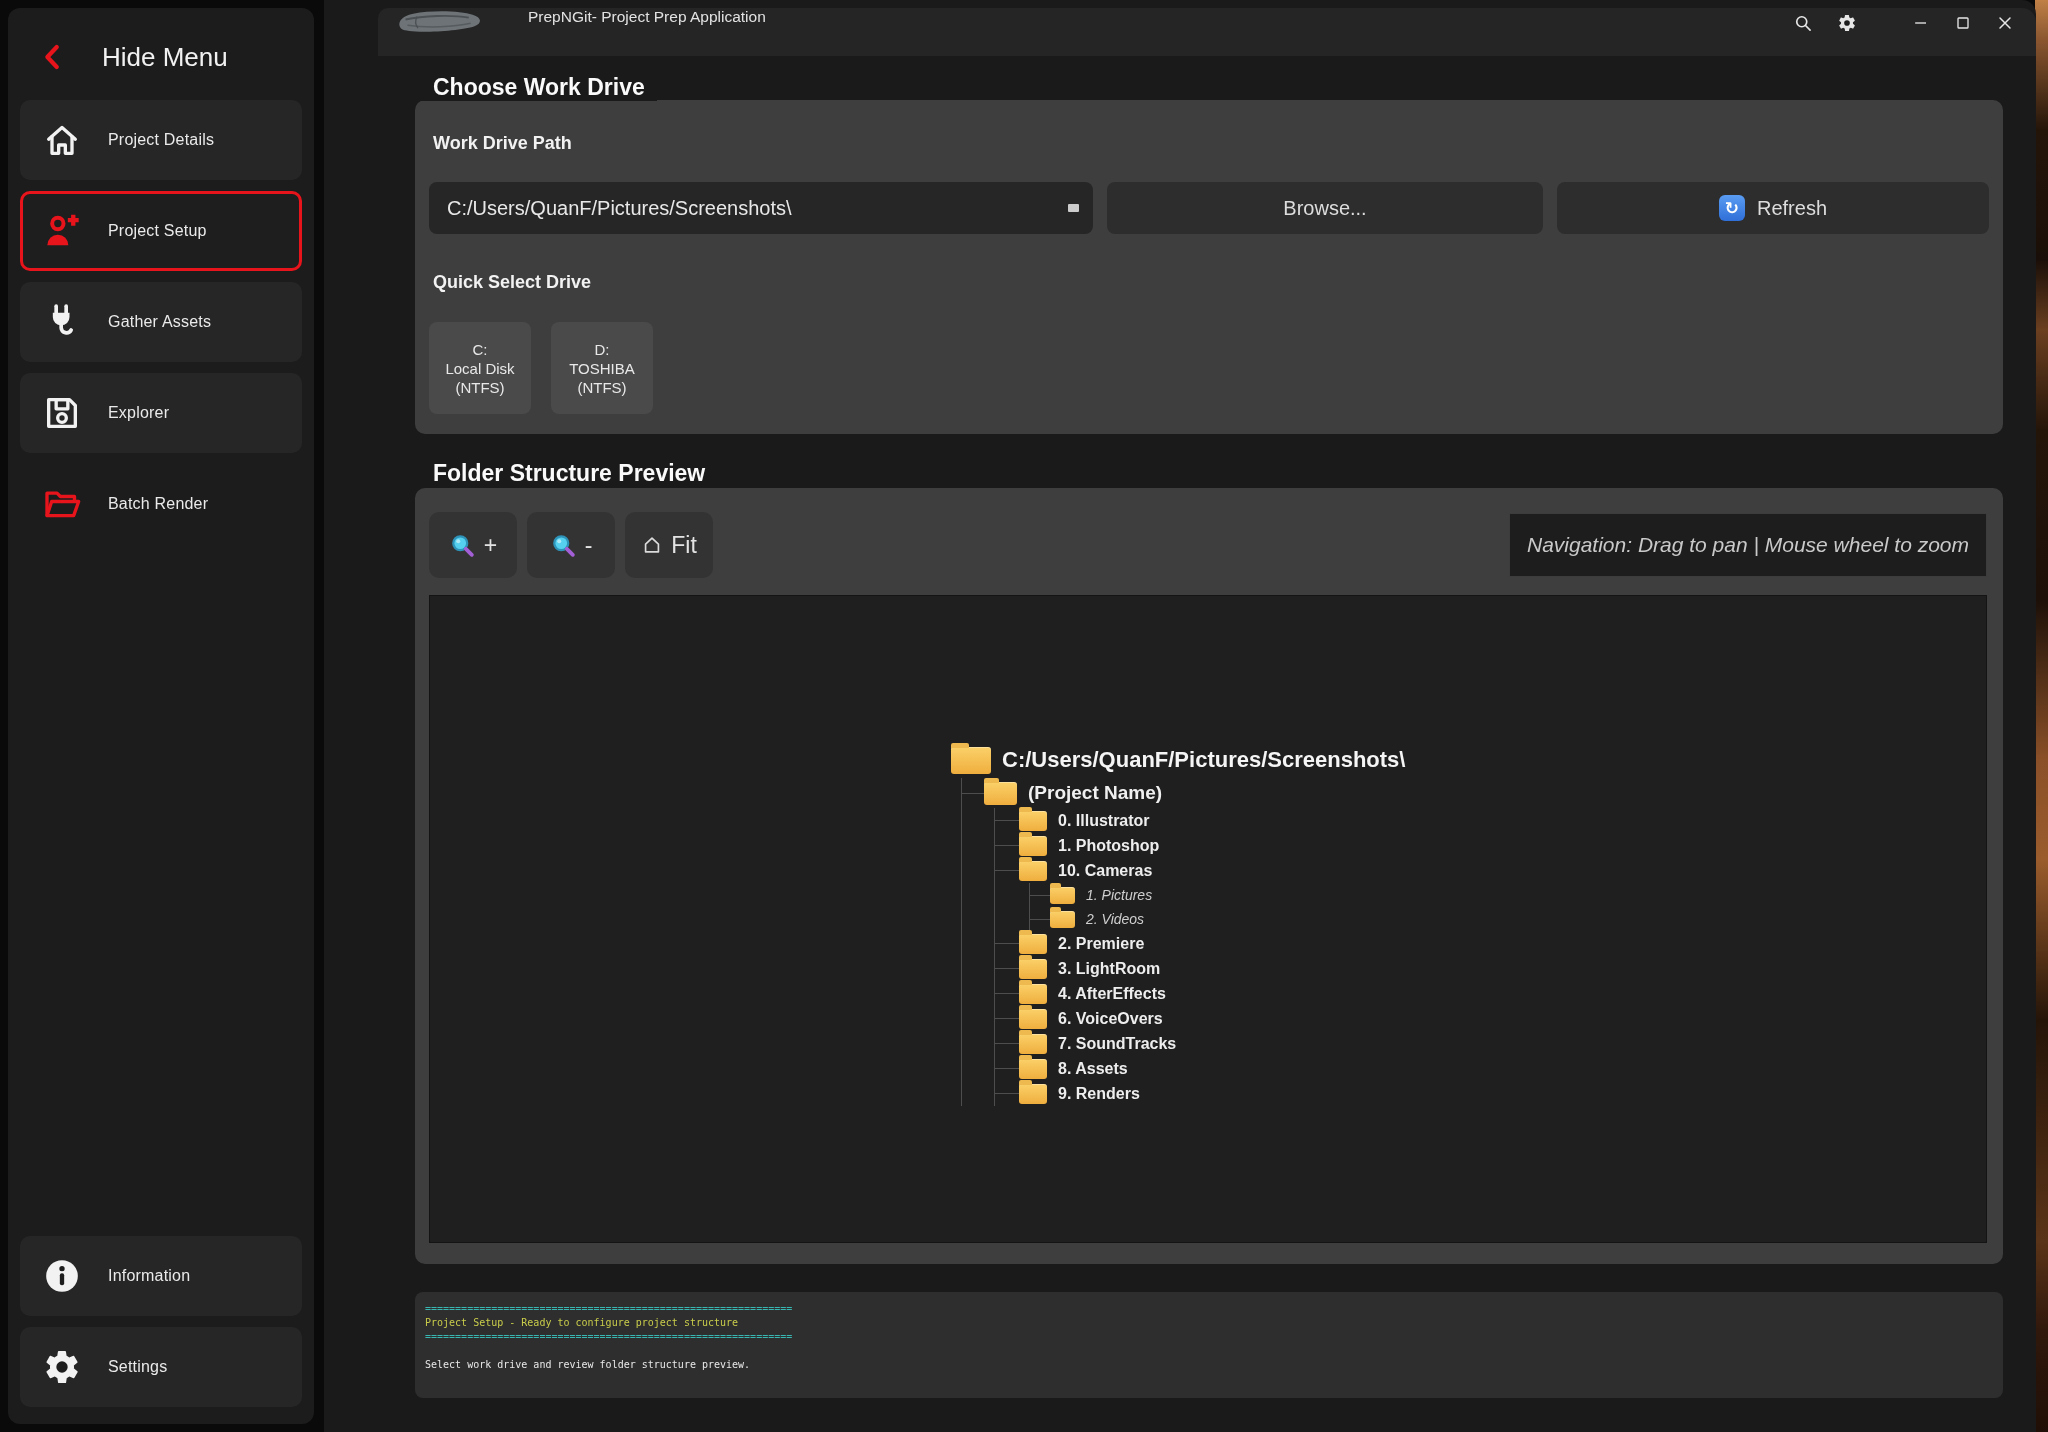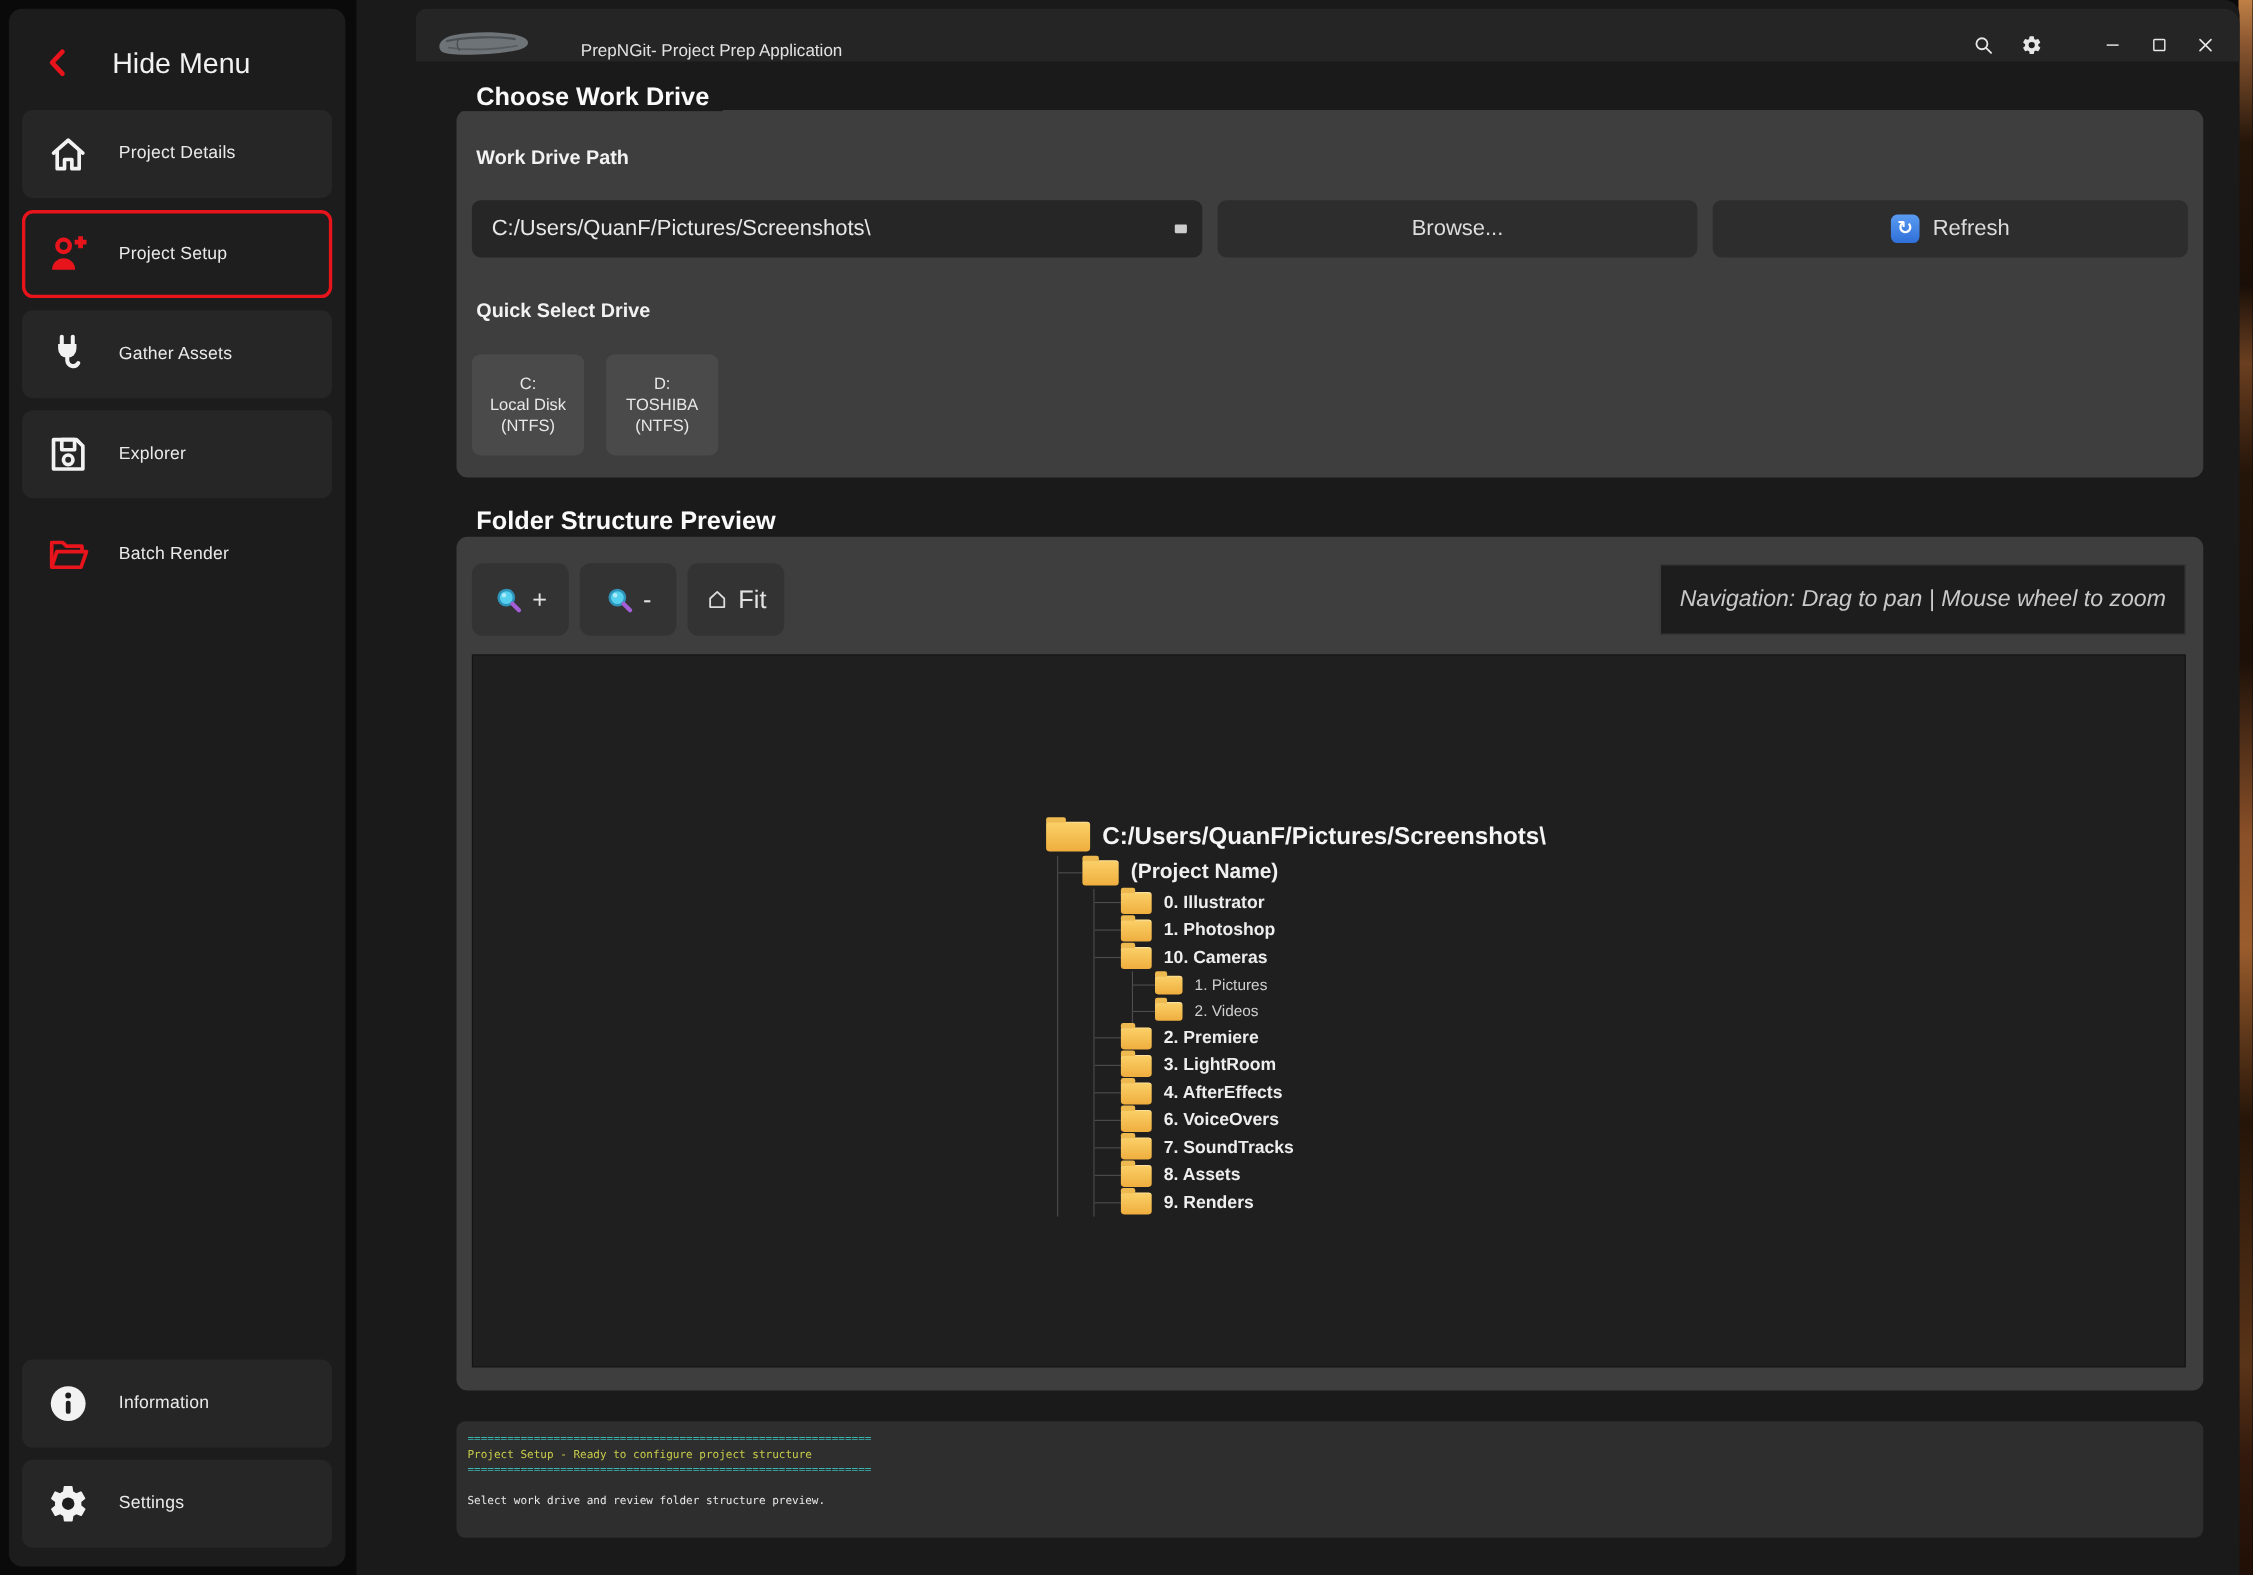--- a/index.html
+++ b/index.html
@@ -7,21 +7,21 @@
          font-family:"Liberation Sans","DejaVu Sans",sans-serif;}
   
   .wallpaper{position:absolute;top:0;right:0;width:13px;height:1432px;
     background:linear-gradient(180deg,#c08046 0px,#8a5630 40px,#241509 130px,#1a0f08 260px,
       #6b3f20 330px,#241509 430px,#1c1008 600px,#8a5028 760px,#9a5c2c 860px,#241408 1020px,
       #5a3418 1240px,#30180c 1330px,#200f06 1432px);}
   .main-region{position:absolute;left:324px;top:0;width:1712px;height:1432px;background:#1a1a1a;
     border-radius:0 14px 0 0;}
   
   .titlebar{position:absolute;left:378px;top:8px;width:1658px;height:48px;background:#252525;
-    border-radius:10px 14px 0 0;display:flex;align-items:flex-end;z-index:6;box-sizing:border-box;}
+    border-radius:10px 14px 0 0;display:flex;align-items:flex-start;z-index:6;box-sizing:border-box;}
   .logo{margin-left:16px;width:92px;height:30px;flex:none;}
   .win-title{margin-left:42px;font-size:15.5px;color:#e2e2e2;white-space:nowrap;}
   .tb-icons{margin-left:auto;display:flex;align-items:center;}
   .tb-btn{width:30px;height:30px;display:flex;align-items:center;justify-content:center;color:#e6e6e6;}
   .tb-btn svg{width:20px;height:20px;}
   #tb-search{margin-right:14px;} #tb-gear{margin-right:44px;}
   #tb-min,#tb-max{margin-right:12px;} #tb-close{margin-right:16px;}
   
   .sidebar{position:absolute;left:8px;top:8px;width:306px;height:1416px;background:#1c1c1c;
     border-radius:12px;z-index:5;}
@@ -82,21 +82,21 @@
   .t-row{display:flex;align-items:center;white-space:nowrap;}
   .t-row .fold{margin-right:11px;}
   .t-label{white-space:nowrap;}
   .d0{height:36px;font-size:22px;font-weight:bold;color:#f5f5f5;}
   .d1{height:30px;font-size:19px;font-weight:bold;color:#f0f0f0;}
   .d2{height:25px;font-size:16px;font-weight:bold;color:#eeeeee;}
   .d3{height:24px;font-size:14px;color:#cfcfcf;}
   .elb{border-top:1px solid #4d4d4d;height:0;flex:none;}
   .e1{width:22px;} .e2{width:24px;} .e3{width:20px;}
   .t-kids{border-left:1px solid #4d4d4d;}
-  .k1{margin-left:10px;} .k2{margin-left:32px;} .k3{margin-left:34px;}
+  .k1{margin-left:10px;} .k2{margin-left:32px;} .k3{margin-left:34px;font-style:italic;}
   .fold{position:relative;background:linear-gradient(180deg,#fbd169 0%,#efae3e 100%);
     border-radius:2px 3px 3px 3px;flex:none;box-shadow:inset 0 1px 0 rgba(255,255,255,.35);}
   .fold::before{content:"";position:absolute;left:0;top:-4px;width:45%;height:5px;background:#eeb94e;
     border-radius:2px 2px 0 0;}
   .f0{width:40px;height:27px;} .f1{width:33px;height:23px;} .f2{width:28px;height:20px;} .f3{width:25px;height:17px;}
   
   .console{position:absolute;left:10px;top:10px;
     font-family:"DejaVu Sans Mono","Liberation Mono",monospace;font-size:10px;line-height:14px;}
   .sep{color:#38b6b2;} .headline{color:#c9cd4a;} .body-line{color:#e8e8e8;margin-top:14px;}
 </style>

